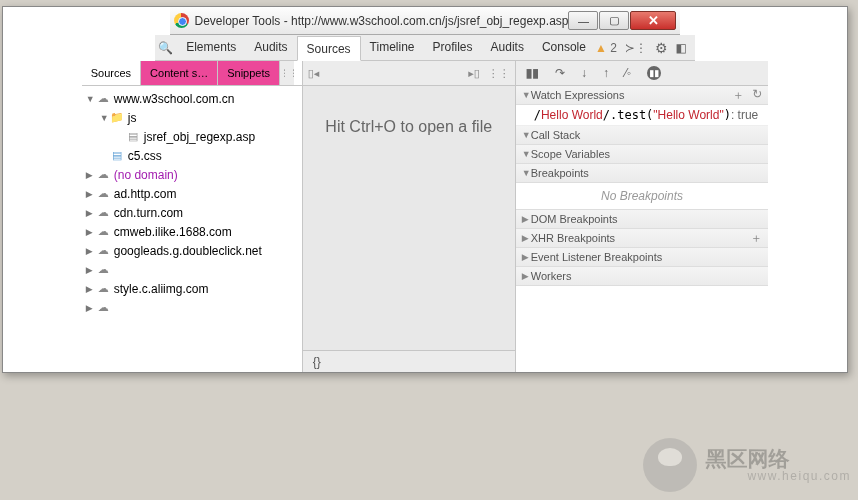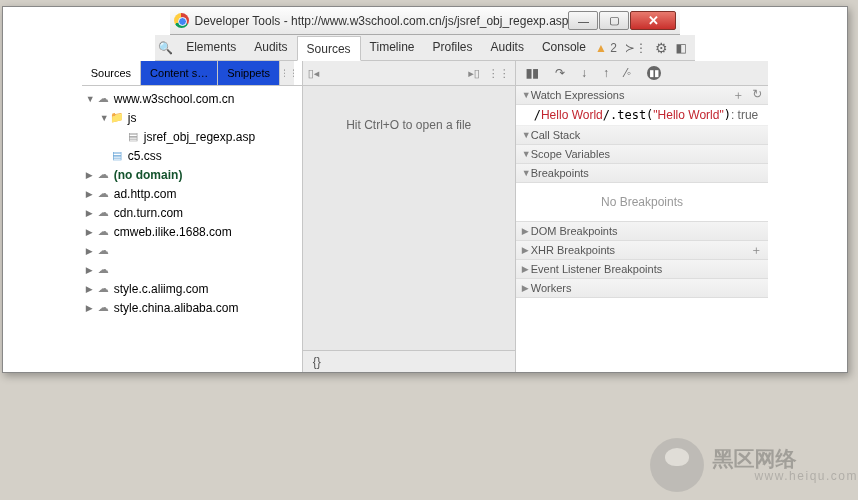--- a/index.html
+++ b/index.html
@@ -19,55 +19,55 @@
 .tabbar .tab { padding:0 9px; height:25px; line-height:25px; cursor:default; }
 .tabbar .tab.active { background:#fff; border:1px solid #c6c6c6; border-bottom:1px solid #fff; position:relative; top:1px; }
 .tabbar .right { margin-left:auto; display:flex; align-items:center; gap:8px; padding-right:8px; color:#666; }
 .tabbar .warn { color:#e8a33d; font-weight:bold; }
 .tabbar .gear { font-size:14px; }
 
 .content { flex:1; display:flex; min-height:0; }
 
 .leftcol { width:221px; border-right:1px solid #c6c6c6; display:flex; flex-direction:column; background:#fff; }
 .sub-tabs { height:25px; display:flex; border-bottom:1px solid #c6c6c6; font-size:11px; }
-.sub-tabs .st { padding:0 9px; line-height:24px; border-right:1px solid #c6c6c6; background:#1d4ed8; cursor:default; white-space:nowrap; overflow:hidden; }
+.sub-tabs .st { padding:0 9px; line-height:24px; border-right:1px solid #c6c6c6; background:#ec4899; cursor:default; white-space:nowrap; overflow:hidden; }
 .sub-tabs .st.active { background:#fff; }
 .sub-tabs .handle { width:14px; background:#ececec; text-align:center; color:#888; line-height:24px; font-size:9px; }
 
 .tree { flex:1; overflow:auto; font-size:12px; padding:3px 0; }
 .tree .row { display:flex; align-items:center; height:19px; padding-left:4px; white-space:nowrap; cursor:default; }
 .tree .arrow { width:10px; color:#777; font-size:9px; display:inline-block; }
 .tree .ficon { width:15px; height:13px; margin-right:3px; display:inline-flex; align-items:center; justify-content:center; font-size:11px; }
 .cloud { color:#888; }
 .folder { color:#d9b35a; }
 .file-js { color:#999; font-size:9px; }
 .file-css { color:#6aa6d8; font-size:9px; }
 .tree .indent1 { padding-left:18px; }
 .tree .indent2 { padding-left:34px; }
-.tree .dim { color:#14532d;font-weight:bold; }
+.tree .dim { color:#a21caf; }
 
 .midcol { flex:0 0 213px; border-right:1px solid #c6c6c6; display:flex; flex-direction:column; background:#fff; }
 .mid-toolbar { height:25px; background:#ececec; border-bottom:1px solid #c6c6c6; display:flex; align-items:center; padding:0 5px; color:#888; font-size:11px; }
 .mid-toolbar .sep { flex:1; }
-.mid-body { flex:1; background:#e8e8e8; display:flex; align-items:flex-start; justify-content:center; padding-top:32px; color:#666; font-size:12px; }
+.mid-body { flex:1; background:#e8e8e8; display:flex; align-items:flex-start; justify-content:center; padding-top:32px; color:#666; font-size:16px; }
 .mid-foot { height:22px; background:#ececec; border-top:1px solid #c6c6c6; display:flex; align-items:center; padding-left:10px; color:#555; font-size:12px; }
 
 .rightcol { flex:1; display:flex; flex-direction:column; background:#fff; font-size:12px; min-width:0; }
 .dbg-toolbar { height:25px; background:#ececec; border-bottom:1px solid #c6c6c6; display:flex; align-items:center; gap:16px; padding:0 10px; color:#666; }
 .dbg-toolbar .ic { font-size:12px; cursor:default; }
 .section-head { height:19px; background:linear-gradient(#f4f4f4,#ebebeb); border-bottom:1px solid #ddd; display:flex; align-items:center; padding:0 6px; color:#555; font-size:11px; cursor:default; }
 .section-head .sa { width:9px; font-size:9px; color:#888; }
 .section-head .sr { margin-left:auto; color:#888; display:flex; gap:8px; font-size:12px; }
 .expr { padding:3px 10px 3px 18px; font-family:Consolas,Menlo,monospace; font-size:12px; border-bottom:1px solid #eee; white-space:nowrap; overflow:hidden; }
 .expr .rgx { color:#c2252f;margin-top:8px; }
 .expr .str { color:#c2252f; }
 .expr .res { color:#666; }
-.nobp { text-align:center; color:#999; padding:12px 0; border-bottom:1px solid #ddd; font-size:12px; }
-
-.watermark { position:absolute; right:0; bottom:8px; display:flex; align-items:center; gap:8px; opacity:0.28; pointer-events:none; }
+.nobp { text-align:center; color:#999; font-style:italic; padding:6px 0; border-bottom:1px solid #ddd; font-size:12px; }
+
+.watermark { position:absolute; right:7px; bottom:8px; display:flex; align-items:center; gap:8px; opacity:0.28; pointer-events:none; }
 .watermark .circ { width:54px; height:54px; border-radius:50%; background:#888; position:relative; }
 .watermark .circ::after { content:""; position:absolute; left:15px; top:10px; width:24px; height:18px; background:#fff; border-radius:50% 50% 45% 45%; }
 .watermark .txt { color:#222; font-weight:bold; font-size:21px; line-height:1.05; }
 .watermark .sub { font-size:12px; font-weight:normal; color:#555; letter-spacing:1.5px;margin-left:42px; }
 </style>
 </head>
 <body>
 
 <div class="window">
 
@@ -144,34 +144,34 @@
             <span>cdn.turn.com</span>
           </div>
         <div class="row">
             <span class="arrow">▶</span>
             <span class="ficon cloud">☁</span>
             <span>cmweb.ilike.1688.com</span>
           </div>
         <div class="row">
             <span class="arrow">▶</span>
             <span class="ficon cloud">☁</span>
+            <span>googleads.g.doubleclick.net</span>
           </div>
         <div class="row">
             <span class="arrow">▶</span>
             <span class="ficon cloud">☁</span>
           </div>
         <div class="row">
             <span class="arrow">▶</span>
             <span class="ficon cloud">☁</span>
             <span>style.c.aliimg.com</span>
           </div>
         <div class="row">
             <span class="arrow">▶</span>
             <span class="ficon cloud">☁</span>
-            <span>style.china.alibaba.com</span>
           </div>
       </div>
     </div>
 
     <div class="midcol">
       <div class="mid-toolbar">
         <span>▯◂</span>
         <span class="sep"></span>
         <span>▸▯</span>
         <span style="width:8px"></span>

